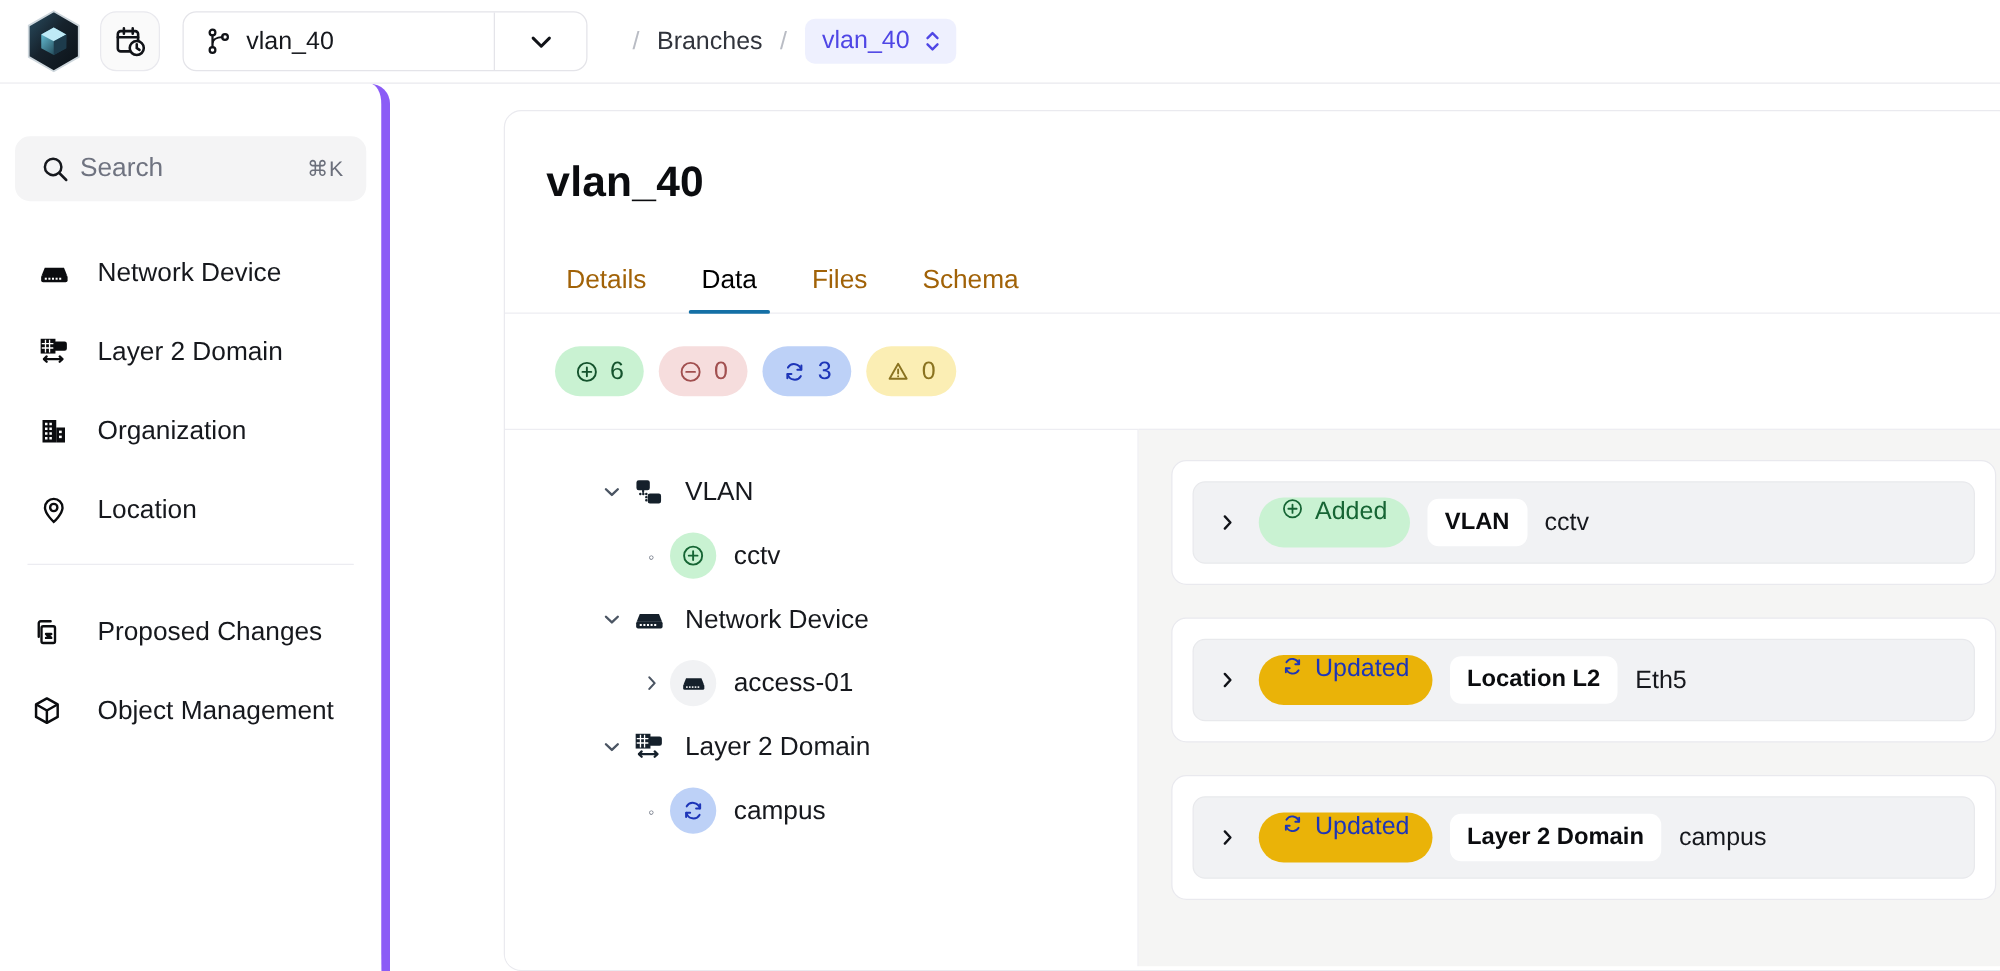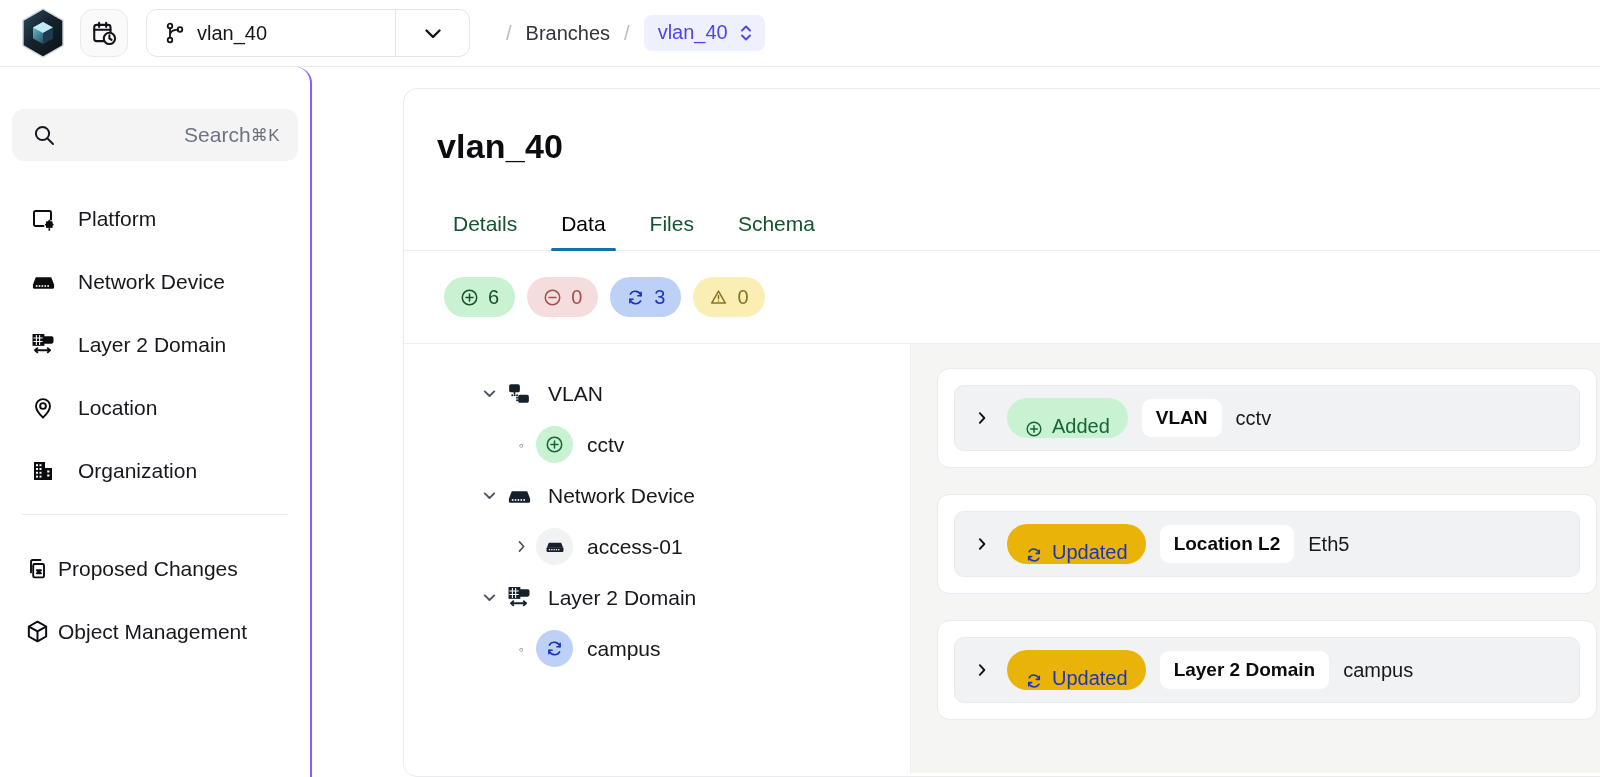--- a/index.html
+++ b/index.html
@@ -57,64 +57,63 @@
   .crumb-pill {
     background: #eef0fe; border-radius: 8px;
     padding: 6px 12px 7px 14px;
     color: #4f46e5; display: flex; align-items: center; gap: 11px;
   }
 
   
   .sidebar {
     position: absolute; left: 0; top: 67px; width: 312px; height: 710px;
     background: #ffffff;
-    border-right: 2px solid #8b5cf6;
+    border-right: 7px solid #8b5cf6;
     border-top-right-radius: 16px;
     padding: 0 12px;
-    text-align: right;
   }
   .searchbox {
     margin: 42px 0 0 0; height: 52px;
     background: #f4f4f5; border-radius: 12px;
     display: flex; align-items: center; padding: 0 18px 0 20px;
   }
   .searchbox .sq { font-size: 21px; color: #6f7380; margin-left: 8px; flex: 1; }
   .searchbox .kbd { font-size: 17px; color: #6b6f7b; letter-spacing: .5px; }
   .navlist { margin-top: 26px; }
   .navitem {
     display: flex; align-items: center; gap: 22px;
     height: 63px; padding-left: 18px; border-radius: 10px;
   }
   .navitem .nlabel { font-size: 21px; color: #16181d; }
   .navicon { width: 26px; display: flex; align-items: center; justify-content: center; }
   .divider { height: 1px; background: #ececf1; margin: 12px 10px 0 10px; }
   .navlist.lower { margin-top: 22px; }
   .navlist.lower .navitem .nlabel { font-size: 21px; }
-  .navlist.lower .navitem { padding-left: 12px; gap: 8px; }
+  .navlist.lower .navitem { padding-left: 12px; gap: 28px; }
 
   
   .main {
     position: absolute; left: 403px; top: 88px;
     width: 1210px; height: 689px;
     background: #ffffff;
     border: 1px solid #eaeaef;
     border-radius: 14px;
     overflow: hidden;
   }
   .page-title {
     font-size: 34px; font-weight: bold; color: #0b0c0f;
     padding: 38px 0 0 33px; letter-spacing: .2px;
   }
   .tabs {
     display: flex; gap: 0; padding: 0 0 0 33px;
     margin-top: 46px;
     border-bottom: 1px solid #ededf2;
   }
   .tab {
-    font-size: 21px; color: #14532d;
+    font-size: 21px; color: #a16207;
     padding: 0 22px 14px 22px;
     position: relative;
   }
   .tab:first-child { padding-left: 16px; }
   .tab.active { color: #000000; }
   .tab.active::after {
     content: ""; position: absolute; left: 12px; right: 12px; bottom: -1px;
     height: 3px; background: #1570a6; border-radius: 2px;
   }
 
@@ -161,21 +160,21 @@
     padding: 16px; margin-bottom: 26px;
     width: 660px;
   }
   .diffrow {
     background: #f1f2f4; border: 1px solid #e8e9ec; border-radius: 10px;
     height: 66px; display: flex; align-items: center; gap: 14px;
     padding-left: 18px;
   }
   .diffrow .chev { color: #111318; font-size: 20px; width: 20px; }
   .statepill {
-    height: 40px; border-radius: 20px; display: flex; align-items: flex-end;
+    height: 40px; border-radius: 20px; display: flex; align-items: flex-start;
     gap: 9px; padding: 0 18px; font-size: 20px;
   }
   .statepill.added { background: #c9f2d2; color: #166534; }
   .statepill.updated { background: #eab308; color: #1d35b8; }
   .kindchip {
     background: #ffffff; border-radius: 9px; padding: 8px 14px;
     font-size: 19px; font-weight: bold; color: #0b0c0f;
   }
   .objname { font-size: 20px; color: #16181d; }
 
@@ -262,30 +261,20 @@
           <path d="M15.4 15.4L21 21"></path>
       </svg>
     </span>
     <span class="sq">Search</span>
     <span class="kbd">⌘K</span>
   </div>
 
   <div class="navlist">
 
 
-    <div class="navitem">
-      <span class="navicon">
-        <svg width="24" height="24" viewBox="0 0 24 24" fill="none" stroke="#0b0c0f" stroke-width="2" stroke-linecap="round" stroke-linejoin="round">
-          <path d="M20 12.5V5.4a1.4 1.4 0 0 0-1.4-1.4H4.4A1.4 1.4 0 0 0 3 5.4v12.2A1.4 1.4 0 0 0 4.4 19h8.1"></path>
-          <circle cx="18.3" cy="17.6" r="2.5" fill="#0b0c0f"></circle>
-          <path d="M18.3 13.3v1M18.3 21.9v1M14.8 17.6h1M20.8 17.6h1M15.8 15.1l.7.7M20.1 19.4l.7.7M20.8 15.1l-.7.7M16.5 19.4l-.7.7" stroke-width="1.7"></path>
-        </svg>
-      </span>
-      <span class="nlabel">Platform</span>
-    </div>
 
     <div class="navitem">
       <span class="navicon">
         <svg width="25" height="22" viewBox="0 0 26 22" fill="#0b0c0f">
           <path d="M5 6h16l2.5 6.2H2.5z"></path>
           <rect x="2" y="12" width="22" height="6" rx="1.6"></rect>
           <g fill="#ffffff">
               <rect x="5" y="14.3" width="1.7" height="1.7"></rect>
               <rect x="8" y="14.3" width="1.7" height="1.7"></rect>
               <rect x="11" y="14.3" width="1.7" height="1.7"></rect>
@@ -307,30 +296,20 @@
           <rect x="13" y="5.2" width="9.5" height="6" rx="1" fill="#0b0c0f"></rect>
           <g fill="#ffffff">
               <rect x="15" y="7" width="4.8" height="1.2"></rect>
               <rect x="15" y="9.2" width="2.6" height="1.2"></rect>
             </g>
           <path d="M4.5 19h15" stroke-linecap="round" stroke-width="1.9"></path>
           <path d="M6.6 16.8L4.3 19l2.3 2.2M17.4 16.8L19.7 19l-2.3 2.2" stroke-linecap="round" stroke-linejoin="round" stroke-width="1.9"></path>
         </svg>
       </span>
       <span class="nlabel">Layer 2 Domain</span>
-    </div>
-
-    <div class="navitem">
-      <span class="navicon">
-        <svg width="24" height="24" viewBox="0 0 24 24" fill="none" stroke="#0b0c0f" stroke-width="1.9">
-          <path d="M12 21.5s7-6.3 7-11.4A7 7 0 0 0 5 10.1c0 5.1 7 11.4 7 11.4z"></path>
-          <circle cx="12" cy="10" r="2.9"></circle>
-        </svg>
-      </span>
-      <span class="nlabel">Location</span>
     </div>
 
     <div class="navitem">
       <span class="navicon">
         <svg width="24" height="24" viewBox="0 0 24 24">
           <rect x="3" y="3" width="11" height="18" fill="#0b0c0f"></rect>
           <rect x="14" y="9" width="7" height="12" fill="#0b0c0f"></rect>
           <g fill="#ffffff">
             <rect x="5" y="5.2" width="2" height="2"></rect>
               <rect x="8.5" y="5.2" width="2" height="2"></rect>
@@ -339,20 +318,30 @@
             <rect x="5" y="12.8" width="2" height="2"></rect>
               <rect x="8.5" y="12.8" width="2" height="2"></rect>
             <rect x="5" y="16.6" width="2" height="2"></rect>
               <rect x="8.5" y="16.6" width="2" height="2"></rect>
             <rect x="16.2" y="11.5" width="2.2" height="2"></rect>
               <rect x="16.2" y="15.5" width="2.2" height="2"></rect>
           </g>
         </svg>
       </span>
       <span class="nlabel">Organization</span>
+    </div>
+
+    <div class="navitem">
+      <span class="navicon">
+        <svg width="24" height="24" viewBox="0 0 24 24" fill="none" stroke="#0b0c0f" stroke-width="1.9">
+          <path d="M12 21.5s7-6.3 7-11.4A7 7 0 0 0 5 10.1c0 5.1 7 11.4 7 11.4z"></path>
+          <circle cx="12" cy="10" r="2.9"></circle>
+        </svg>
+      </span>
+      <span class="nlabel">Location</span>
     </div>
   </div>
 
   <div class="divider"></div>
 
   <div class="navlist lower">
     <div class="navitem">
       <span class="navicon">
         <svg width="24" height="24" viewBox="0 0 24 24" fill="none" stroke="#0b0c0f" stroke-width="1.9" stroke-linecap="round" stroke-linejoin="round">
           <path d="M15.5 3H7.6A1.6 1.6 0 0 0 6 4.6v10.8"></path>

